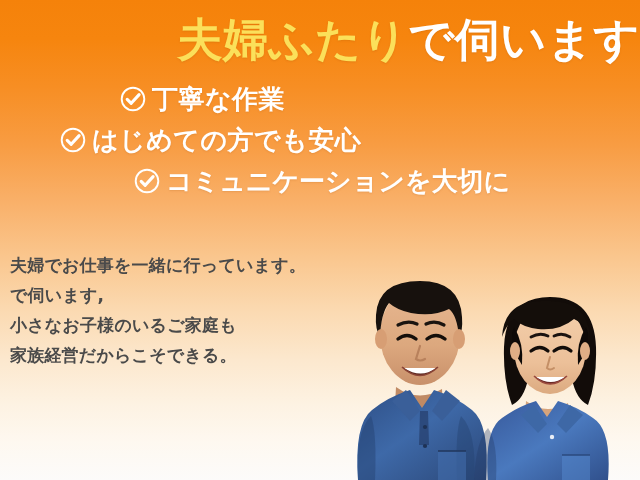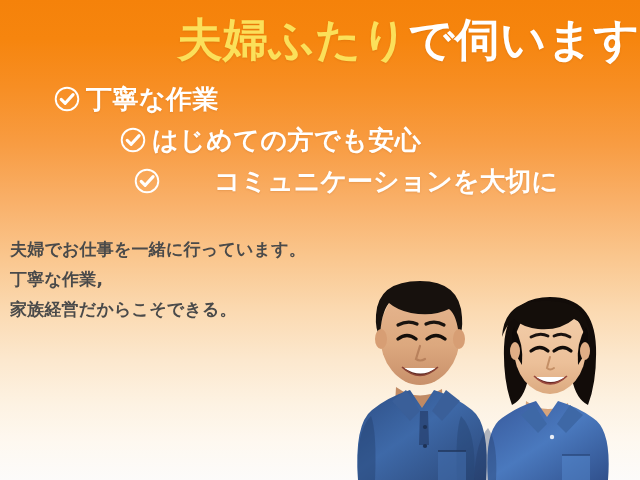--- a/index.html
+++ b/index.html
@@ -53,23 +53,23 @@
     width: 640px;
   }
   .check-row {
     display: flex;
     align-items: center;
     justify-content: flex-start;
     height: 41px;
     color: #FFFFFF;
     text-shadow: 0 1px 2px rgba(150, 70, 0, .16);
   }
-  .check-row.r1 { padding-left: 54px; }
-  .check-row.r2 { padding-left: 120px; }
-  .check-row.r3 { padding-left: 134px; gap: 48px; }
+  .check-row.r1 { padding-left: 120px; }
+  .check-row.r2 { padding-left: 60px; }
+  .check-row.r3 { padding-left: 134px; }
 
   .check-icon {
     flex: 0 0 auto;
     width: 26px;
     height: 26px;
     margin-right: 6px;
     display: block;
   }
   .check-label {
     font-size: 26px;
@@ -77,21 +77,21 @@
     line-height: 30px;
     letter-spacing: 0.5px;
     white-space: nowrap;
   }
   .check-row.r3 .check-label { letter-spacing: 0px; }
 
   
   .body-text {
     position: absolute;
     left: 10px;
-    top: 234px;
+    top: 250px;
     width: 350px;
     color: #4A4A4A;
     font-size: 17px;
     font-weight: 700;
     line-height: 30px;
     letter-spacing: 0.2px;
     z-index: 3;
   }
   .body-text .bline { white-space: nowrap; }
 
@@ -144,21 +144,22 @@
           <path d="M7.2 13.4 L11.2 17.3 L19.1 8.6" fill="none" stroke="#FFFFFF" stroke-width="3.1" stroke-linecap="round" stroke-linejoin="round"></path>
         </svg>
       </span>
       <span class="check-label">コミュニケーションを大切に</span>
     </div>
 
   </div>
 
   <div class="body-text">
     <div class="bline">夫婦でお仕事を一緒に行っています。</div>
-    <div class="bline">丁寧な作業,</div>
+    <div class="bline">で伺います,</div>
+    <div class="bline">小さなお子様のいるご家庭も</div>
     <div class="bline">家族経営だからこそできる。</div>
   </div>
 
   <div class="photo">
     <svg viewBox="0 0 290 265" xmlns="http://www.w3.org/2000/svg" aria-hidden="true">
       <defs>
         <linearGradient id="shirtM" x1="0" y1="0" x2="1" y2="1">
           <stop offset="0%" stop-color="#2E4F86"></stop>
           <stop offset="45%" stop-color="#3E69A8"></stop>
           <stop offset="100%" stop-color="#2B4778"></stop>

